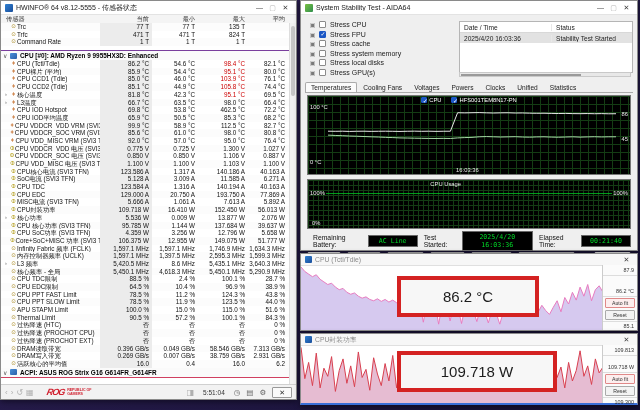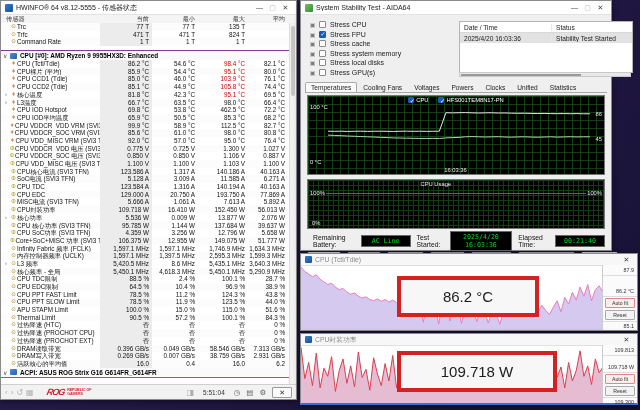--- a/index.html
+++ b/index.html
@@ -43,21 +43,21 @@
   .fico{color:#b0b0b0;font-size:8px;margin-right:3px;}
   .rog{display:flex;align-items:center;margin-left:10px;color:#d01f2e;}
   .rogeye{font-weight:bold;font-style:italic;font-size:9px;letter-spacing:-1px;transform:skewX(-12deg);}
   .rogtxt{margin-left:3px;font-size:3.6px;line-height:4px;font-weight:bold;}
   .ftime{font-size:6.5px;color:#333;margin:0 6px;}
   .fbtn{color:#666;font-size:7.5px;margin:0 3px;}
   .fclose{border:1px solid #999;background:#fafafa;color:#333;font-size:7px;padding:0 6px;margin-left:3px;line-height:9px;border-radius:1px;}
   .fspacer{flex:1;}
 
   
-  #aida{left:300px;top:0;width:312px;height:251px;background:#efefef;}
+  #aida{left:300px;top:0;width:338px;height:251px;background:#efefef;}
   .aida-body{position:relative;height:238px;}
   .stress{position:absolute;left:7px;top:5px;width:145px;}
   .stress-item{display:flex;align-items:center;height:9.5px;font-size:7px;color:#222;}
   .sico{width:9px;color:#7a7a7a;font-size:6px;text-align:center;}
   .cb{width:7px;height:7px;border:1px solid #8a8a8a;background:#fff;margin:0 4px 0 2px;box-sizing:border-box;position:relative;border-radius:1px;}
   .cb.on{background:#1a56c4;border-color:#1a56c4;}
   .cb.on:after{content:"✓";position:absolute;left:0.5px;top:-1.5px;color:#fff;font-size:6px;}
   .logtbl{position:absolute;left:158px;top:6px;width:172px;height:50px;background:#fff;border:1px solid #b5b5b5;font-size:6.6px;color:#222;}
   .logtbl .hrow{display:flex;border-bottom:1px solid #d8d8d8;height:10px;align-items:center;}
   .logtbl .hrow span{padding-left:4px;}

